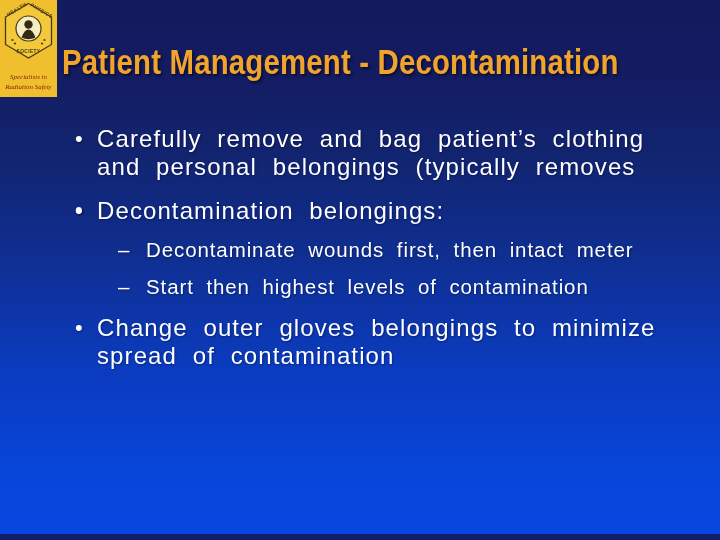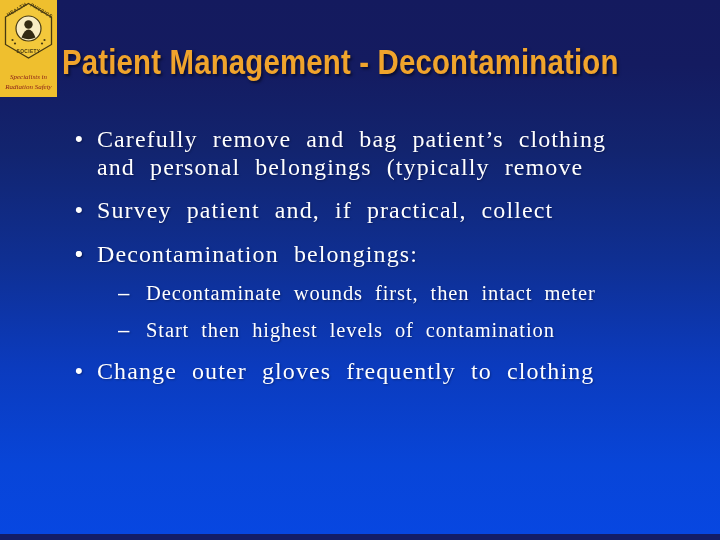--- a/index.html
+++ b/index.html
@@ -42,21 +42,21 @@
     letter-spacing:1.1px; word-spacing:8px;
   }
   .bullet-l2 {
     position:relative; margin-left:43px; padding-left:28px;
     font-size:20.5px; line-height:26px;
     letter-spacing:0.9px; word-spacing:6px;
   }
   .marker { position:absolute; left:0; top:0; letter-spacing:0; word-spacing:0; }
   .bullet-l1 .marker { font-size:22px; }
   .bullet-l2 .marker { font-size:20.5px; }
-  .bline { white-space:nowrap;font-family:Liberation Serif, serif; }
+  .bline { white-space:nowrap; }
   .mb15 { margin-bottom:15px; }
   .mb16 { margin-bottom:16px; }
   .mb12 { margin-bottom:12px; }
   .mb11 { margin-bottom:11px; }
   .mb14 { margin-bottom:14px; }
 </style>
 </head>
 <body>
 
 <div class="slide">
@@ -80,26 +80,25 @@
     </svg>
   </div>
 
   <h1 class="title">Patient Management - Decontamination</h1>
 
   <div class="content">
 
     <div class="bullet-l1 mb15">
       <span class="marker">•</span>
       <div class="bline">Carefully remove and bag patient’s clothing</div>
-      <div class="bline">and personal belongings (typically remove</div>
+      <div class="bline">and personal belongings (typically removes</div>
     </div>
 
     <div class="bullet-l1 mb16">
       <span class="marker">•</span>
-      <div class="bline">Survey patient and, if practical, collect</div>
     </div>
 
     <div class="bullet-l1 mb12">
       <span class="marker">•</span>
     </div>
 
     <div class="bullet-l1 mb12">
       <span class="marker">•</span>
       <div class="bline">Decontamination belongings:</div>
     </div>
@@ -109,19 +108,20 @@
       <div class="bline">Decontaminate wounds first, then intact meter</div>
     </div>
 
     <div class="bullet-l2 mb14">
       <span class="marker">–</span>
       <div class="bline">Start then highest levels of contamination</div>
     </div>
 
     <div class="bullet-l1">
       <span class="marker">•</span>
-      <div class="bline">Change outer gloves frequently to clothing</div>
+      <div class="bline">Change outer gloves belongings to minimize</div>
+      <div class="bline">spread of contamination</div>
     </div>
 
   </div>
 
   <div class="bottom-bar"></div>
 </div>
 
 </body></html>

